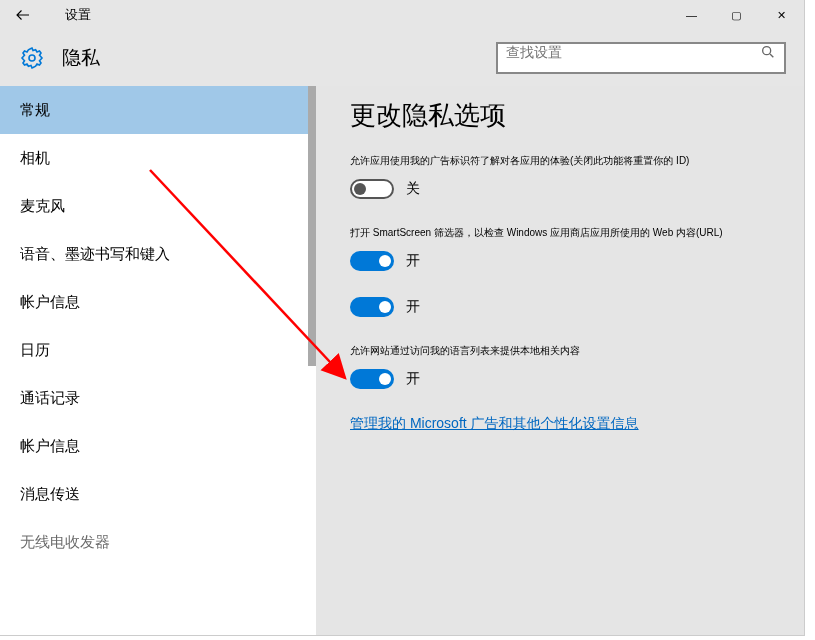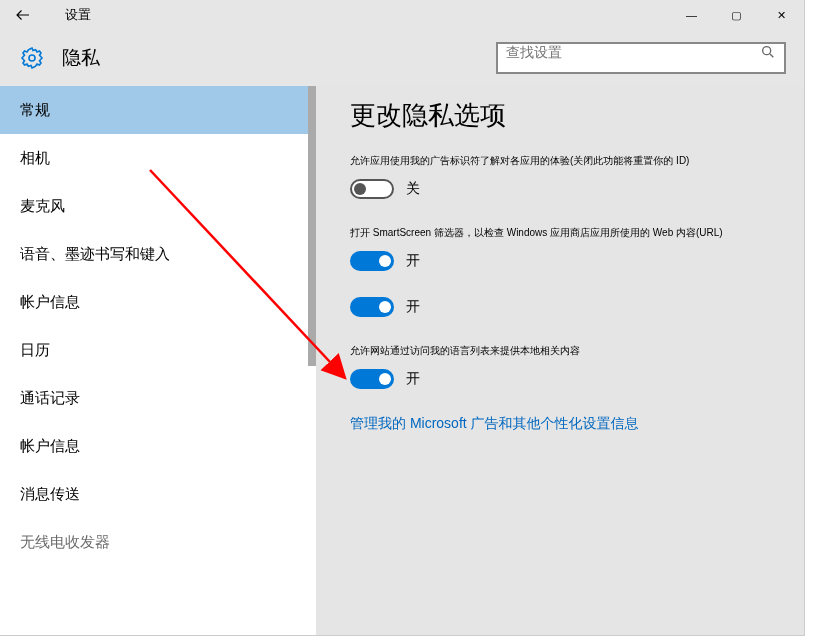--- a/index.html
+++ b/index.html
@@ -32,21 +32,21 @@
   .content h1 { font-size:26px; font-weight:400; margin-bottom:20px; }
   .opt { margin-bottom:26px; }
   .opt-desc { font-size:10px; color:#000; line-height:1.6; margin-bottom:10px; }
   .toggle-row { display:flex; align-items:center; gap:12px; }
   .toggle { width:44px; height:20px; border-radius:10px; position:relative; cursor:pointer; }
   .toggle.off { border:2px solid #555; background:#fff; }
   .toggle.off .knob { width:12px; height:12px; border-radius:50%; background:#555; position:absolute; left:2px; top:2px; }
   .toggle.on { background:#0078d7; }
   .toggle.on .knob { width:12px; height:12px; border-radius:50%; background:#fff; position:absolute; right:3px; top:4px; }
   .toggle-label { font-size:14px; }
-  .link { color:#0067c0; font-size:14px; cursor:pointer; display:block; margin-bottom:20px; }
+  .link { color:#0067c0; font-size:14px; cursor:pointer; display:block; margin-bottom:20px;text-decoration:underline; }
 
   
   .arrow-svg { position:absolute; left:0; top:0; pointer-events:none; }
 </style>
 </head>
 <body>
 
 <div class="window">
   <div class="titlebar">
     <div class="back-btn">

